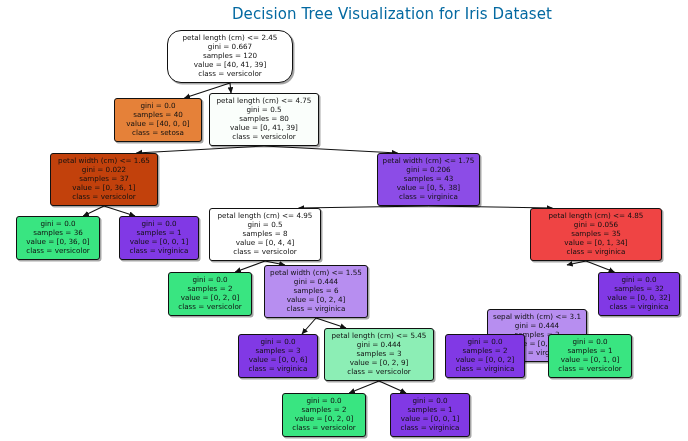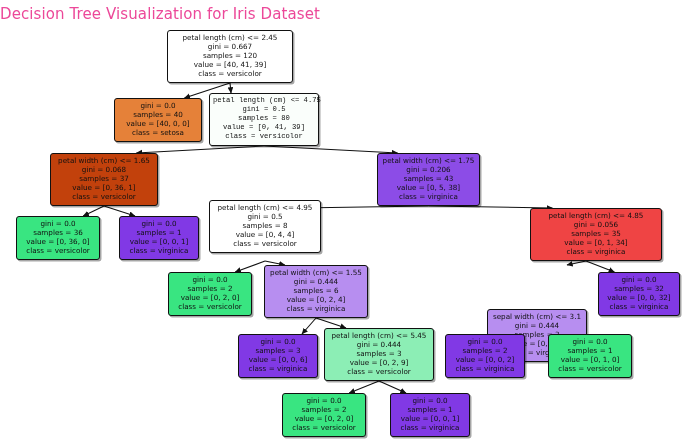--- a/index.html
+++ b/index.html
@@ -6,23 +6,23 @@
   body{
     width:688px;height:441px;
     background:#ffffff;
     font-family:"DejaVu Sans","Liberation Sans",sans-serif;
     overflow:hidden;
     position:relative;
   }
   #stage{position:relative;width:688px;height:441px;}
   #title{
     position:absolute;left:0;top:5px;width:552px;
-    text-align:left;
+    text-align:right;
     font-size:15px;
-    color:#ec4899;
+    color:#0369a1;
     letter-spacing:0.1px;
   }
   svg#edges{position:absolute;left:0;top:0;width:688px;height:441px;}
   .node{
     position:absolute;
     box-sizing:border-box;
     border:1px solid #111111;
     border-radius:3px;
     text-align:center;
     font-size:7.2px;
@@ -63,43 +63,43 @@
         <line x1="586" y1="261" x2="614.4" y2="272" stroke="#111111" stroke-width="1.1" marker-end="url(#arrow)"></line>
         <line x1="316" y1="318" x2="302" y2="334" stroke="#111111" stroke-width="1.1" marker-end="url(#arrow)"></line>
         <line x1="316" y1="318" x2="346" y2="328" stroke="#111111" stroke-width="1.1" marker-end="url(#arrow)"></line>
         <line x1="537" y1="318" x2="509" y2="334" stroke="#111111" stroke-width="1.1" marker-end="url(#arrow)"></line>
         <line x1="537" y1="318" x2="564.8" y2="334" stroke="#111111" stroke-width="1.1" marker-end="url(#arrow)"></line>
         <line x1="379" y1="381" x2="349.2" y2="393" stroke="#111111" stroke-width="1.1" marker-end="url(#arrow)"></line>
         <line x1="379" y1="381" x2="406" y2="393" stroke="#111111" stroke-width="1.1" marker-end="url(#arrow)"></line>
       </g>
   </svg>
   <div id="node-layer">
-      <div class="node shadow" style="left: 167px; top: 30px; width: 126px; min-height: 53px; background: rgb(255, 255, 255);">
+      <div class="node shadow" style="left: 167px; top: 30px; width: 126px; min-height: 53px; background: rgb(255, 255, 255); border-radius: 14px;">
         <div>petal length (cm) &lt;= 2.45</div>
         <div>gini = 0.667</div>
         <div>samples = 120</div>
         <div>value = [40, 41, 39]</div>
         <div>class = versicolor</div>
       </div>
       <div class="node shadow" style="left: 114px; top: 98px; width: 88px; min-height: 44px; background: rgb(229, 129, 57);">
         <div>gini = 0.0</div>
         <div>samples = 40</div>
         <div>value = [40, 0, 0]</div>
         <div>class = setosa</div>
       </div>
-      <div class="node shadow" style="left: 209px; top: 93px; width: 110px; min-height: 53px; background: rgb(250, 254, 251); font-family: Liberation Mono, monospace;">
+      <div class="node shadow" style="left: 209px; top: 93px; width: 110px; min-height: 53px; background: rgb(250, 254, 251);">
         <div>petal length (cm) &lt;= 4.75</div>
         <div>gini = 0.5</div>
         <div>samples = 80</div>
         <div>value = [0, 41, 39]</div>
         <div>class = versicolor</div>
       </div>
       <div class="node shadow" style="left: 50px; top: 153px; width: 108px; min-height: 53px; background: #c2410c;">
         <div>petal width (cm) &lt;= 1.65</div>
-        <div>gini = 0.068</div>
+        <div>gini = 0.022</div>
         <div>samples = 37</div>
         <div>value = [0, 36, 1]</div>
         <div>class = versicolor</div>
       </div>
       <div class="node shadow" style="left: 377px; top: 153px; width: 103px; min-height: 53px; background: rgb(140, 76, 231);">
         <div>petal width (cm) &lt;= 1.75</div>
         <div>gini = 0.206</div>
         <div>samples = 43</div>
         <div>value = [0, 5, 38]</div>
         <div>class = virginica</div>
@@ -109,21 +109,21 @@
         <div>samples = 36</div>
         <div>value = [0, 36, 0]</div>
         <div>class = versicolor</div>
       </div>
       <div class="node shadow" style="left: 119px; top: 216px; width: 80px; min-height: 44px; background: rgb(129, 57, 229);">
         <div>gini = 0.0</div>
         <div>samples = 1</div>
         <div>value = [0, 0, 1]</div>
         <div>class = virginica</div>
       </div>
-      <div class="node shadow" style="left: 209px; top: 200px; width: 112px; min-height: 53px; background: rgb(255, 255, 255);">
+      <div class="node shadow" style="left: 209px; top: 208px; width: 112px; min-height: 53px; background: rgb(255, 255, 255);">
         <div>petal length (cm) &lt;= 4.95</div>
         <div>gini = 0.5</div>
         <div>samples = 8</div>
         <div>value = [0, 4, 4]</div>
         <div>class = versicolor</div>
       </div>
       <div class="node shadow" style="left: 530px; top: 208px; width: 132px; min-height: 53px; background: #ef4444;">
         <div>petal length (cm) &lt;= 4.85</div>
         <div>gini = 0.056</div>
         <div>samples = 35</div>

